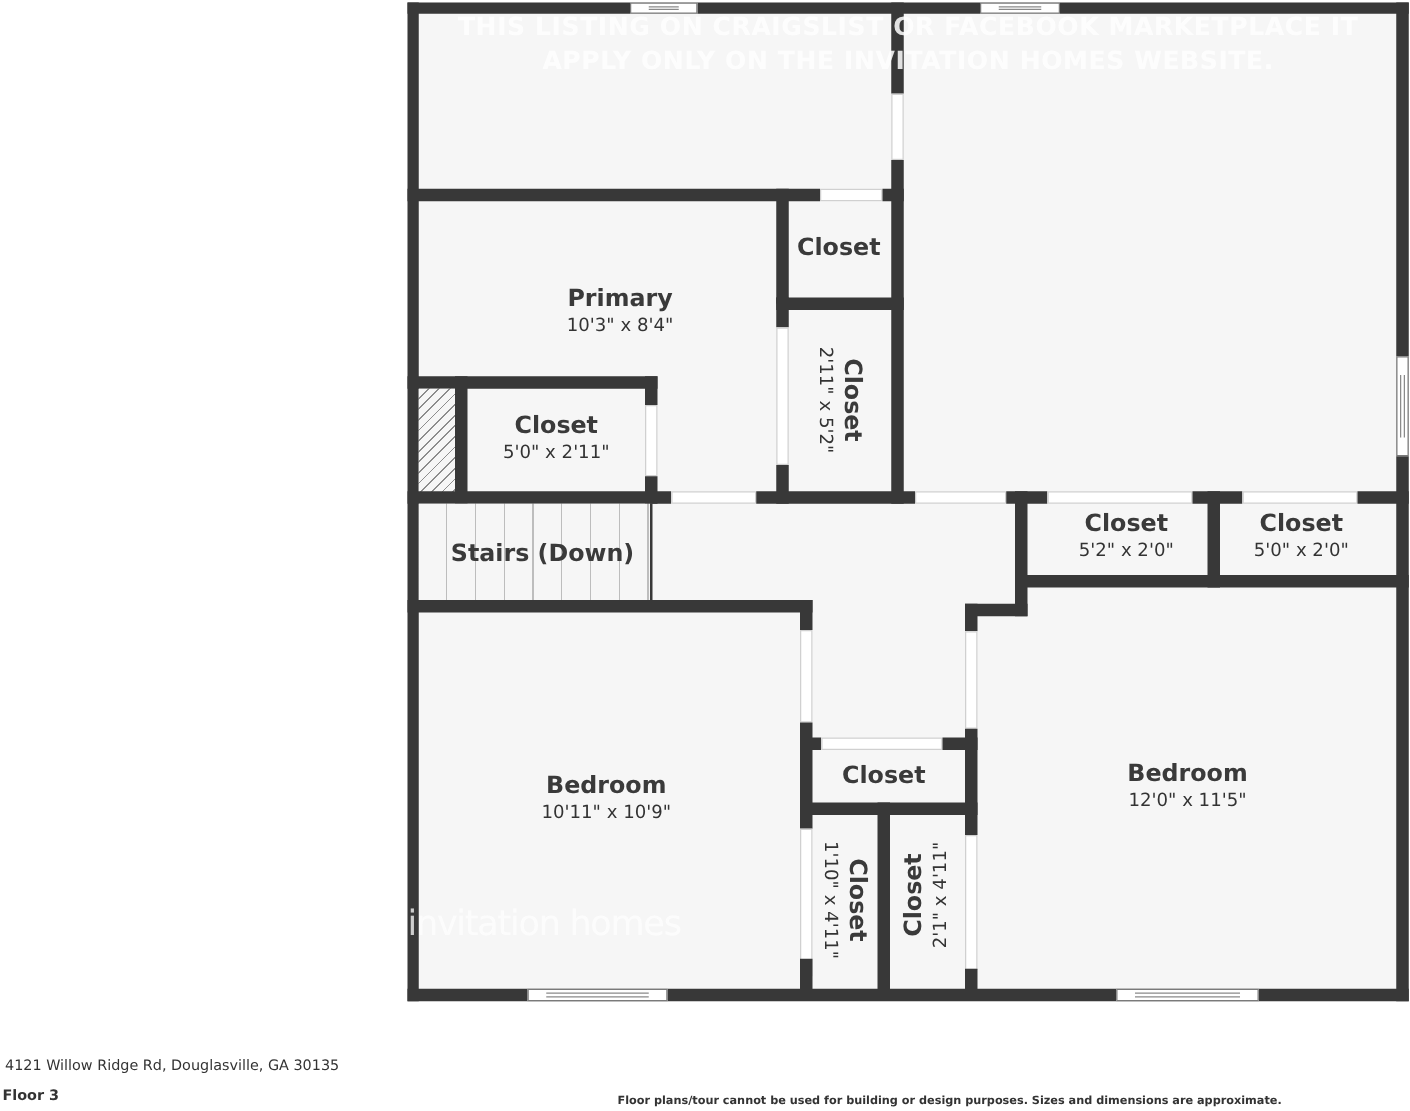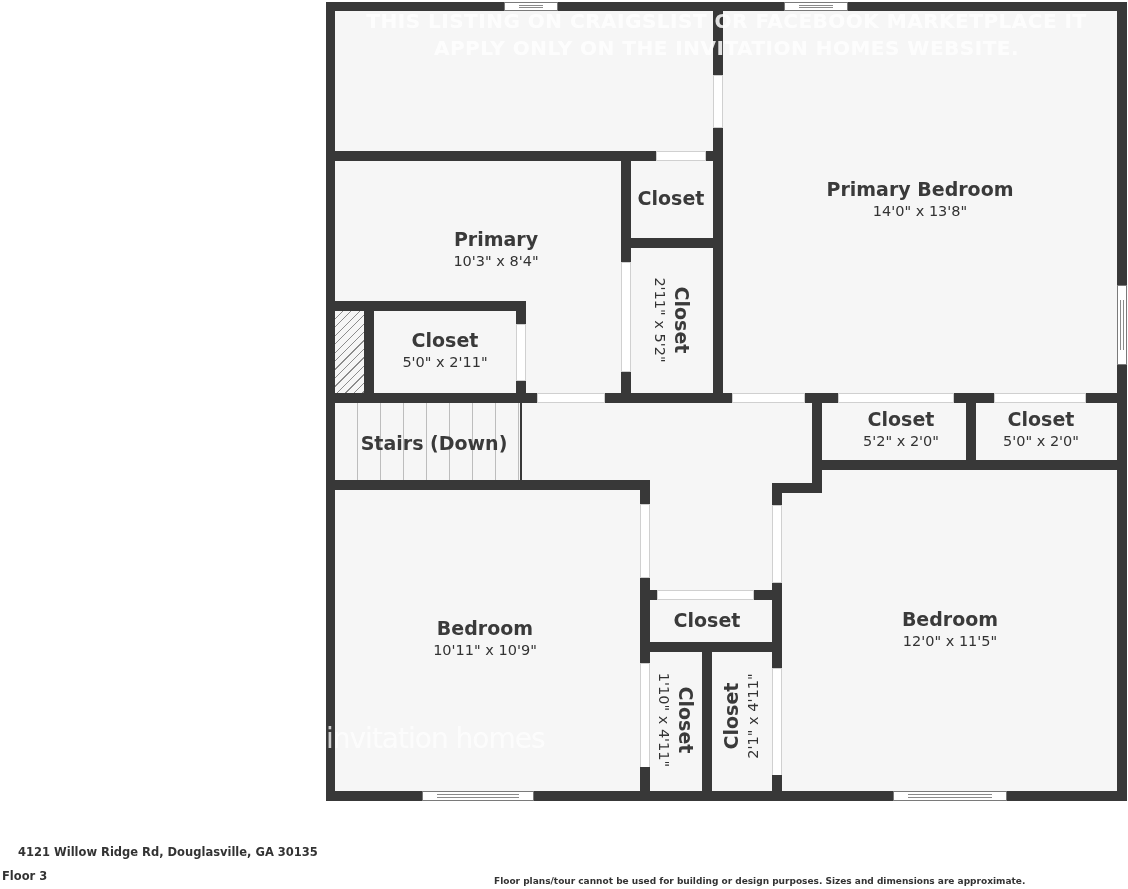--- a/index.html
+++ b/index.html
@@ -16,21 +16,21 @@
   .label { position: absolute; text-align: center; transform: translate(-50%, -50%); white-space: nowrap; }
   .label .name { display: block; font-weight: bold; font-size: 19px; color: #3a3a3a; line-height: 24px; }
   .label .dims { display: block; font-size: 14.5px; color: #333333; line-height: 20px; }
   .label.rot-cw { transform: translate(-50%, -50%) rotate(90deg); }
   .label.rot-ccw { transform: translate(-50%, -50%) rotate(-90deg); }
   .hatch { position: absolute; background: repeating-linear-gradient(135deg, #f6f6f6 0 5px, #8c8c8c 5px 6px); }
   .stairs { position: absolute; background: repeating-linear-gradient(90deg, #f6f6f6 0 22px, #bdbdbd 22px 23px); }
   .watermark-top { position: absolute; left: 326px; width: 801px; text-align: center; color: #ffffff;
                    font-weight: bold; font-size: 20px; letter-spacing: 0.5px; opacity: 0.85; line-height: 26px; }
   .watermark-brand { position: absolute; left: 326px; top: 722px; font-size: 28px; color: #ffffff; opacity: 0.75; letter-spacing: -1px; }
-  .footer-address { position: absolute; left: 18px; top: 845px; font-size: 11.5px; font-weight: bold; color: #333333; }
+  .footer-address { position: absolute; left: 4px; top: 845px; font-size: 11.5px; font-weight: normal; color: #333333; }
   .footer-floor { position: absolute; left: 2px; top: 869px; font-size: 11.5px; font-weight: bold; color: #333333; }
   .footer-disclaimer { position: absolute; left: 494px; top: 876px; font-size: 9px; font-weight: bold; color: #333333; }
 </style>
 </head>
 <body>
 
 <div class="plan">
 
   <div class="floor"></div>
 
@@ -100,24 +100,20 @@
   <div class="wall" style="left:640px;top:590px;width:17px;height:10px;"></div>
   <div class="door" style="left:657px;top:590px;width:97px;height:10px;"></div>
   <div class="wall" style="left:754px;top:590px;width:28px;height:10px;"></div>
   <div class="wall" style="left:640px;top:642px;width:142px;height:10px;"></div>
   <div class="wall" style="left:702px;top:642px;width:10px;height:155px;"></div>
 
   <div class="watermark-top" style="top:35px;">APPLY ONLY ON THE INVITATION HOMES WEBSITE.</div>
   <div class="watermark-top" style="top:8px;">THIS LISTING ON CRAIGSLIST OR FACEBOOK MARKETPLACE IT</div>
   <div class="watermark-brand">invitation homes</div>
 
-  <div class="label" style="left:920px;top:199px;">
-    <span class="name">Primary Bedroom</span>
-    <span class="dims">14'0" x 13'8"</span>
-  </div>
   <div class="label" style="left:671px;top:198px;">
     <span class="name">Closet</span>
   </div>
   <div class="label" style="left:496px;top:249px;">
     <span class="name">Primary</span>
     <span class="dims">10'3" x 8'4"</span>
   </div>
   <div class="label rot-cw" style="left:672px;top:320px;">
     <span class="name">Closet</span>
     <span class="dims">2'11" x 5'2"</span>

